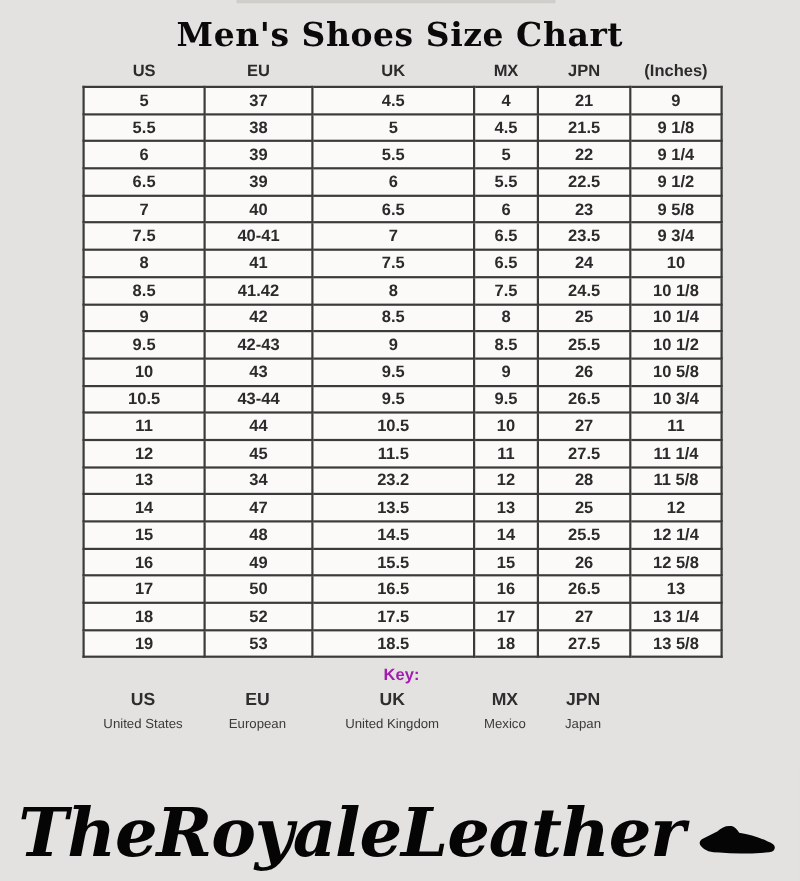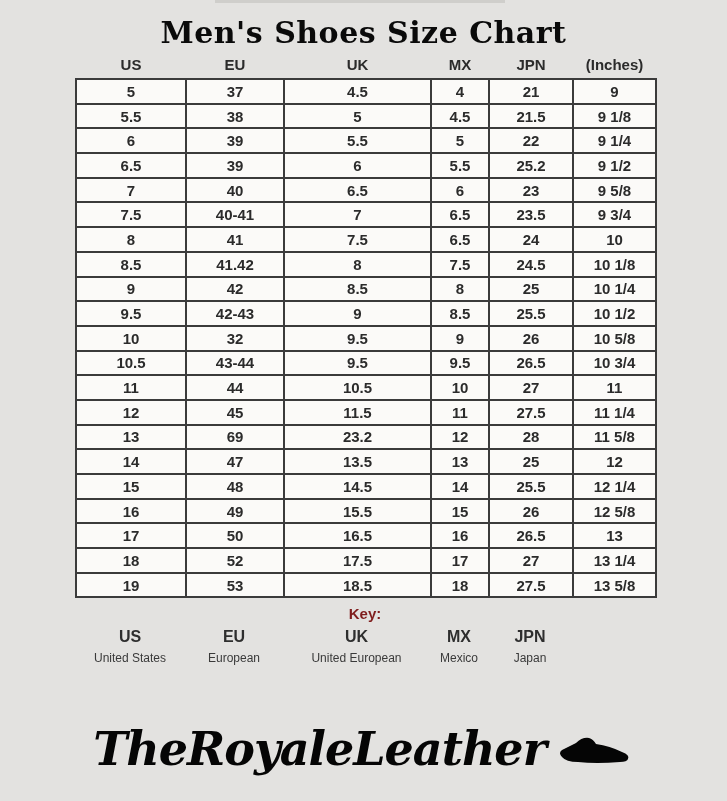--- a/index.html
+++ b/index.html
@@ -56,21 +56,21 @@
     padding: 0;
     color: #2b2b2b;
   }
   .key-label {
     margin-top: 7px;
     margin-left: 75px;
     width: 580px;
     text-align: center;
     font-weight: bold;
     font-size: 15px;
-    color: #7f1d1d;
+    color: #a21caf;
   }
   .key-row {
     display: flex;
     margin-left: 75px;
     width: 580px;
   }
   .key-row .kc1 { width: 110px; }
   .key-row .kc2 { width: 98px; }
   .key-row .kc3 { width: 147px; }
   .key-row .kc4 { width: 58px; }
@@ -82,21 +82,21 @@
     position: absolute;
     left: 0; right: 0;
     top: 722px;
     text-align: center;
     white-space: nowrap;
   }
   .logo-text {
     font-family: "DejaVu Serif", serif;
     font-style: italic;
     font-weight: bold;
-    font-size: 46px;
+    font-size: 61px;
     letter-spacing: -1px;
     color: #050505;
   }
   .shoe-icon-svg {
     display: inline-block;
     vertical-align: baseline;
     margin-left: 10px;
     position: relative;
     top: 2px;
   }
@@ -150,21 +150,21 @@
         <td>5.5</td>
         <td>5</td>
         <td>22</td>
         <td>9 1/4</td>
       </tr>
       <tr>
         <td>6.5</td>
         <td>39</td>
         <td>6</td>
         <td>5.5</td>
-        <td>25.2</td>
+        <td>22.5</td>
         <td>9 1/2</td>
       </tr>
       <tr>
         <td>7</td>
         <td>40</td>
         <td>6.5</td>
         <td>6</td>
         <td>23</td>
         <td>9 5/8</td>
       </tr>
@@ -203,21 +203,21 @@
       <tr>
         <td>9.5</td>
         <td>42-43</td>
         <td>9</td>
         <td>8.5</td>
         <td>25.5</td>
         <td>10 1/2</td>
       </tr>
       <tr>
         <td>10</td>
-        <td>32</td>
+        <td>43</td>
         <td>9.5</td>
         <td>9</td>
         <td>26</td>
         <td>10 5/8</td>
       </tr>
       <tr>
         <td>10.5</td>
         <td>43-44</td>
         <td>9.5</td>
         <td>9.5</td>
@@ -235,21 +235,21 @@
       <tr>
         <td>12</td>
         <td>45</td>
         <td>11.5</td>
         <td>11</td>
         <td>27.5</td>
         <td>11 1/4</td>
       </tr>
       <tr>
         <td>13</td>
-        <td>69</td>
+        <td>34</td>
         <td>23.2</td>
         <td>12</td>
         <td>28</td>
         <td>11 5/8</td>
       </tr>
       <tr>
         <td>14</td>
         <td>47</td>
         <td>13.5</td>
         <td>13</td>
@@ -303,21 +303,21 @@
 <div class="key-row key-abbrs">
     <div class="key-cell kc1">US</div>
     <div class="key-cell kc2">EU</div>
     <div class="key-cell kc3">UK</div>
     <div class="key-cell kc4">MX</div>
     <div class="key-cell kc5">JPN</div>
   </div>
 <div class="key-row key-fulls">
     <div class="key-cell kc1">United States</div>
     <div class="key-cell kc2">European</div>
-    <div class="key-cell kc3">United European</div>
+    <div class="key-cell kc3">United Kingdom</div>
     <div class="key-cell kc4">Mexico</div>
     <div class="key-cell kc5">Japan</div>
   </div>
 
 <div class="logo">
   <span class="logo-text">TheRoyaleLeather</span><svg class="shoe-icon-svg" width="78" height="40" viewBox="0 0 78 40" aria-hidden="true">
     <path fill="#050505" d="M6,30 Q2,26 6,23 L20,16 Q26,10 33,11 Q37,12 40,17 Q54,19 66,25 Q74,28 72,32 Q71,35 64,35 Q40,37 22,35 Q10,35 6,30 Z"></path>
   </svg>
 </div>
 

